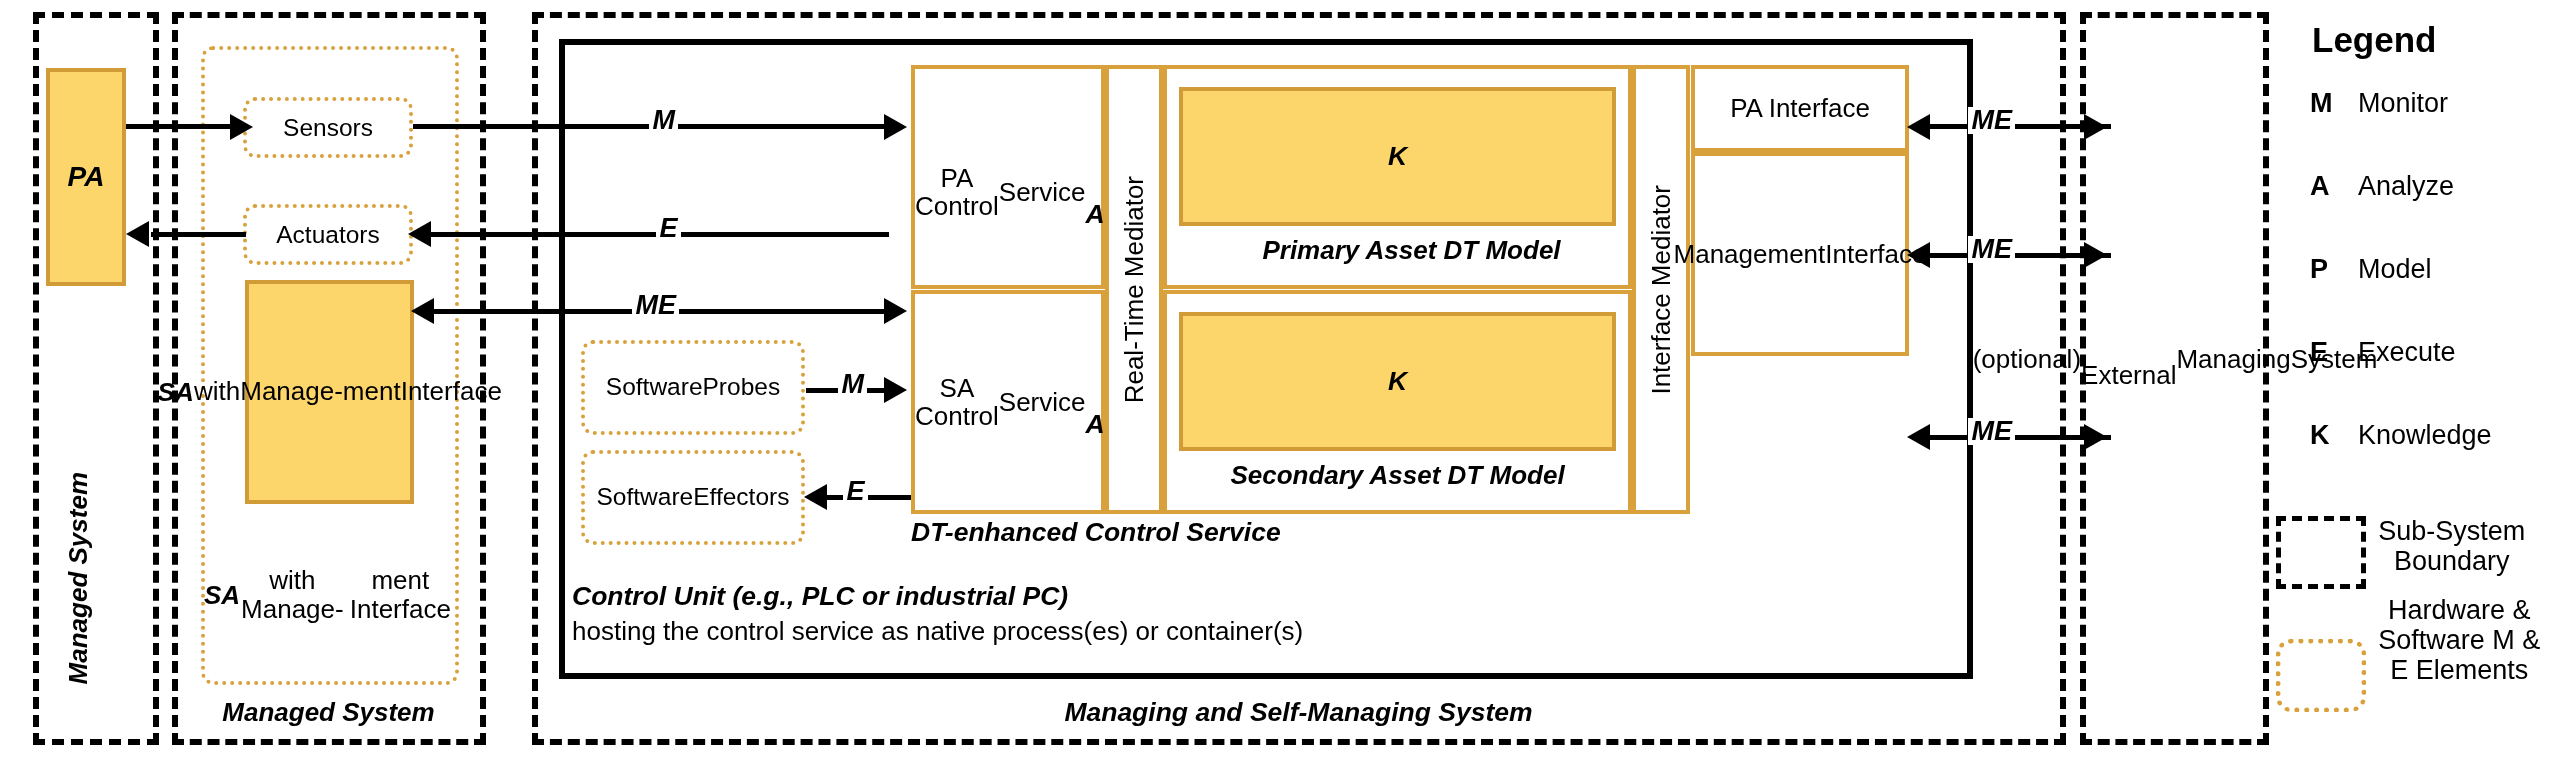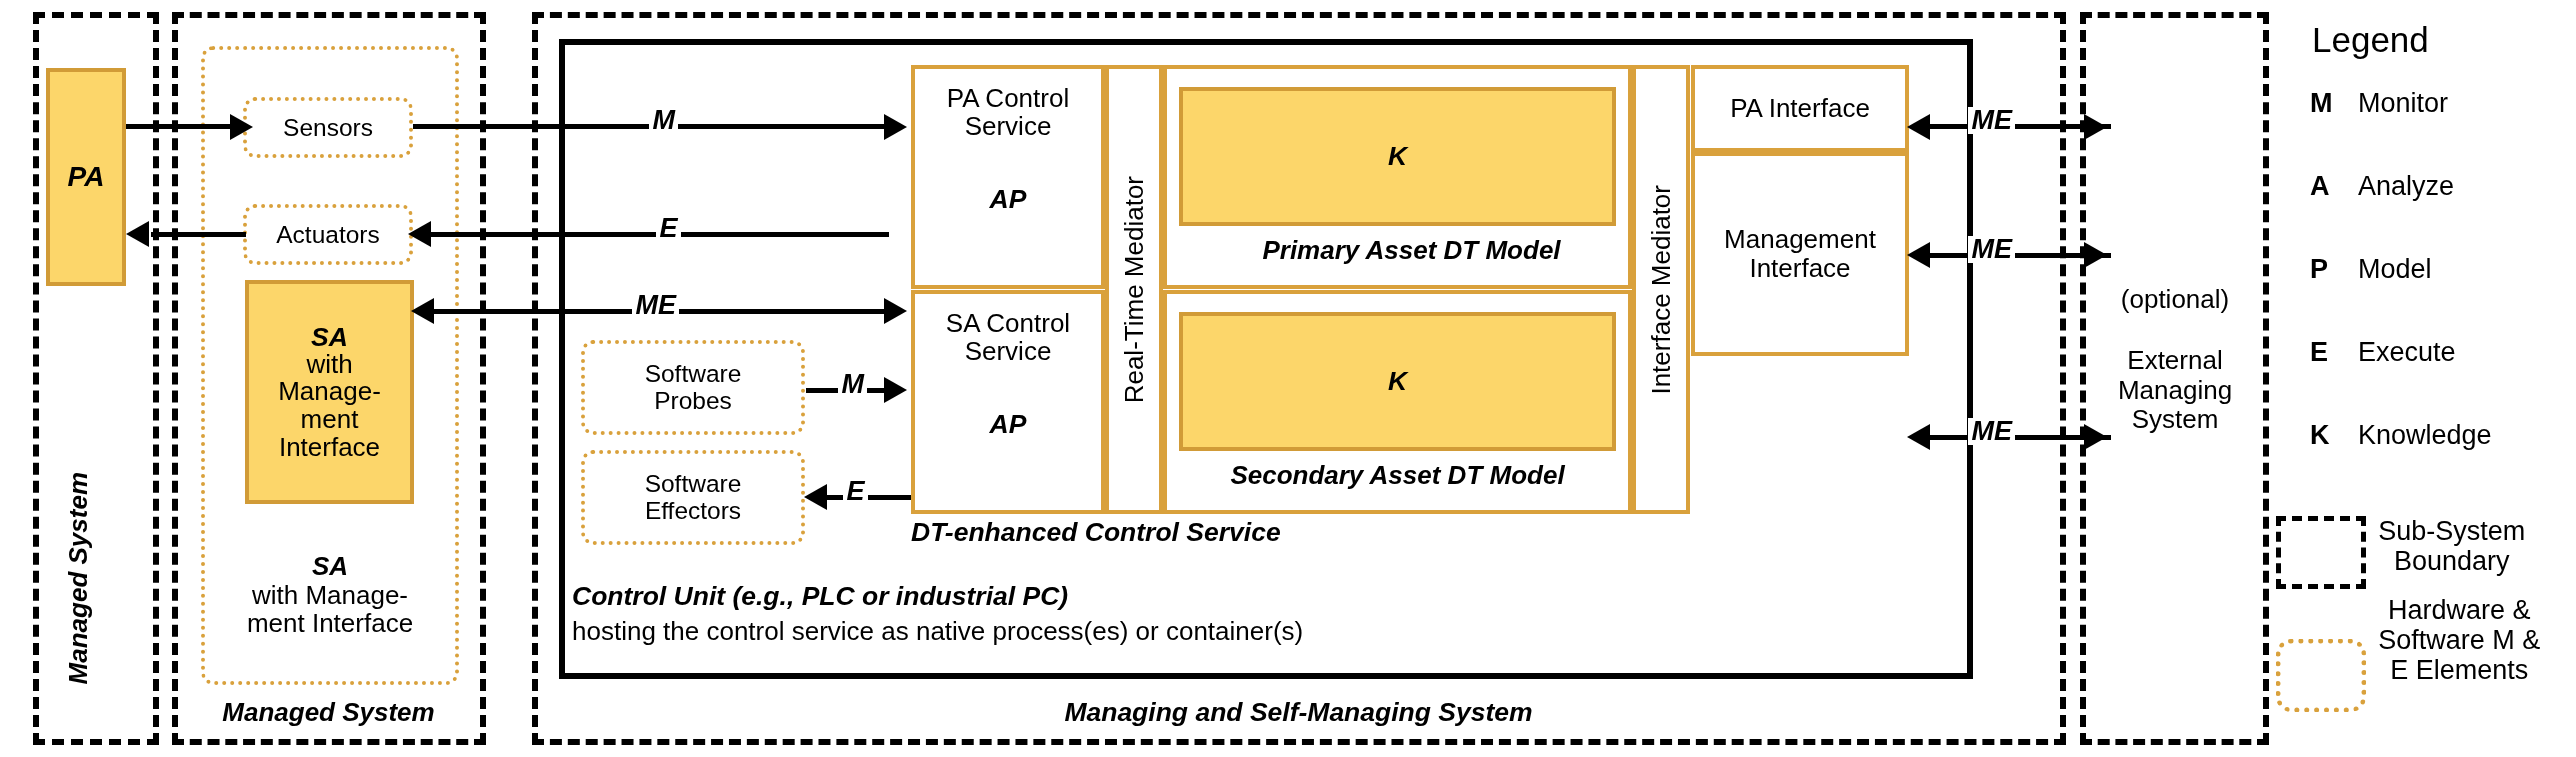--- a/index.html
+++ b/index.html
@@ -17,21 +17,21 @@
   
   .asset{background:#fcd66a;border:4.8px solid #d19b37;}
 
   
   .ctrlunit{border:6.1px solid #000;background:#fff;}
 
   
   .orangebox{border:4.1px solid #d9a13c;background:#fff;}
 
   .ctr{display:flex;align-items:center;justify-content:center;text-align:center;}
-  .col{flex-direction:column;}
+  .col{flex-direction:row;}
 
   .t-xl{font-size:28px;}
   .t-lg{font-size:26.5px;}
   .t-md{font-size:26px;}
   .t-sm{font-size:24.5px;}
   .bold{font-weight:bold;font-style:italic;}
   .ital-bold{font-weight:bold;font-style:italic;}
 
   .vert{writing-mode:vertical-rl;transform:rotate(180deg);white-space:nowrap;}
 
@@ -106,21 +106,21 @@
 
   <div class="abs orangebox" style="left:911px;top:65px;width:194px;height:224px;">
     <div class="ctr col" style="height:100%;justify-content:flex-start;padding-top:15px;line-height:1.08;">
       <span class="t-md">PA Control</span>
       <span class="t-md">Service</span>
       <span class="ital-bold t-lg" style="margin-top:45px;">AP</span>
     </div>
   </div>
 
   <div class="abs orangebox" style="left:911px;top:290px;width:194px;height:224px;">
-    <div class="ctr col" style="height:100%;justify-content:flex-start;padding-top:15px;line-height:1.08;">
+    <div class="ctr col" style="height:100%;justify-content:flex-start;line-height:1.08;">
       <span class="t-md">SA Control</span>
       <span class="t-md">Service</span>
       <span class="ital-bold t-lg" style="margin-top:45px;">AP</span>
     </div>
   </div>
 
   <div class="abs orangebox ctr" style="left:1105px;top:65px;width:58px;height:449px;">
     <span class="vert t-md">Real-Time Mediator</span>
   </div>
 
@@ -210,21 +210,21 @@
   <div class="arrowL" style="left:1907px;top:242px;"></div>
   <div class="arrowR" style="left:2084px;top:242px;"></div>
   <div class="alabel" style="left:1968px;top:236px;">ME</div>
 
   <div class="hline" style="left:1924px;top:435px;width:187px;"></div>
   <div class="arrowL" style="left:1907px;top:424px;"></div>
   <div class="arrowR" style="left:2084px;top:424px;"></div>
   <div class="alabel" style="left:1968px;top:418px;">ME</div>
 
   <div class="abs" style="left:2312px;top:20.4px;">
-    <span style="font-size:35px;font-weight:normal;">Legend</span>
+    <span style="font-size:35px;font-weight:bold;">Legend</span>
   </div>
 
   <div class="legrow" style="left:2310px;top:88px;">
     <span class="legkey">M</span>
     <span class="legtxt">Monitor</span>
   </div>
   <div class="legrow" style="left:2310px;top:171px;">
     <span class="legkey">A</span>
     <span class="legtxt">Analyze</span>
   </div>

